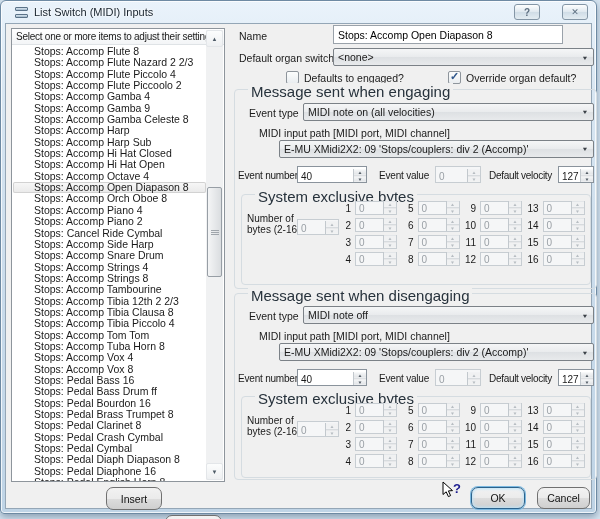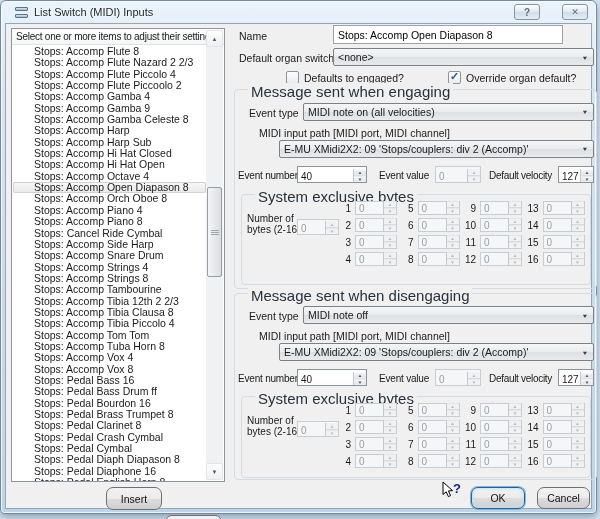--- a/index.html
+++ b/index.html
@@ -113,21 +113,21 @@
         <div class="list-item">Stops: Accomp Gamba 9</div>
         <div class="list-item">Stops: Accomp Gamba Celeste 8</div>
         <div class="list-item">Stops: Accomp Harp</div>
         <div class="list-item">Stops: Accomp Harp Sub</div>
         <div class="list-item">Stops: Accomp Hi Hat Closed</div>
         <div class="list-item">Stops: Accomp Hi Hat Open</div>
         <div class="list-item">Stops: Accomp Octave 4</div>
         <div class="list-item selected">Stops: Accomp Open Diapason 8</div>
         <div class="list-item">Stops: Accomp Orch Oboe 8</div>
         <div class="list-item">Stops: Accomp Piano 4</div>
-        <div class="list-item">Stops: Accomp Piano 8</div>
+        <div class="list-item">Stops: Accomp Piano 2</div>
         <div class="list-item">Stops: Cancel Ride Cymbal</div>
         <div class="list-item">Stops: Accomp Side Harp</div>
         <div class="list-item">Stops: Accomp Snare Drum</div>
         <div class="list-item">Stops: Accomp Strings 4</div>
         <div class="list-item">Stops: Accomp Strings 8</div>
         <div class="list-item">Stops: Accomp Tambourine</div>
         <div class="list-item">Stops: Accomp Tibia 12th 2 2/3</div>
         <div class="list-item">Stops: Accomp Tibia Clausa 8</div>
         <div class="list-item">Stops: Accomp Tibia Piccolo 4</div>
         <div class="list-item">Stops: Accomp Tom Tom</div>

